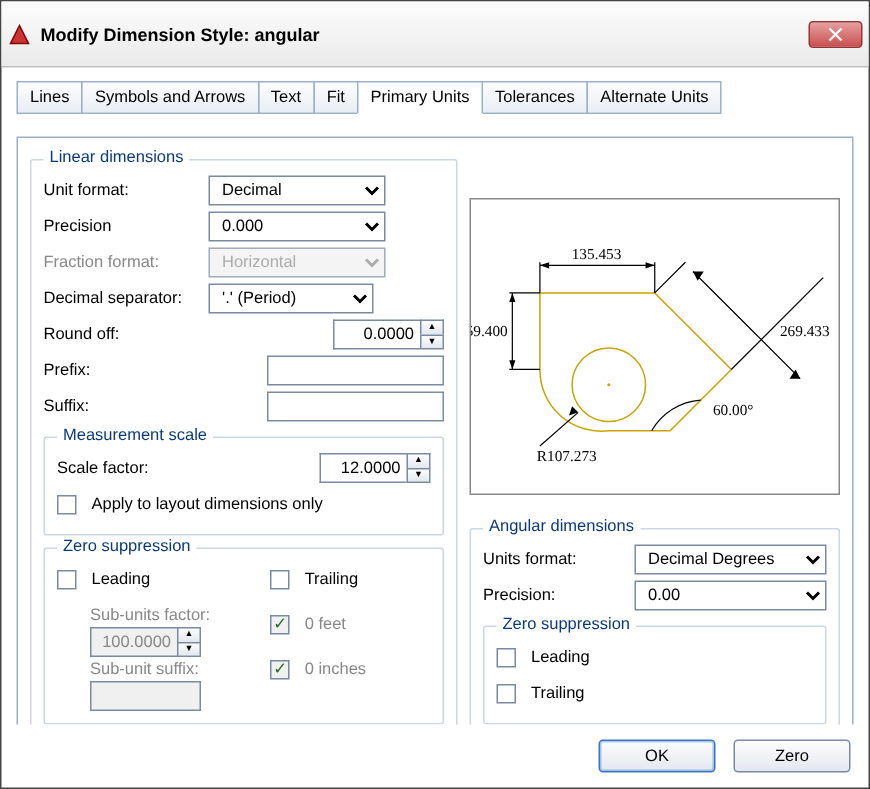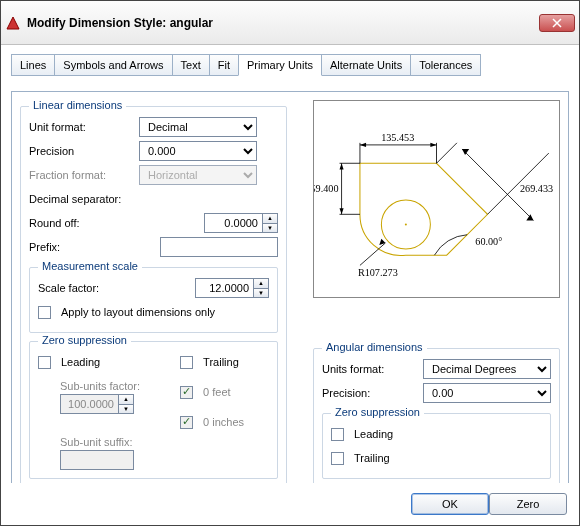--- a/index.html
+++ b/index.html
@@ -70,21 +70,22 @@
   .tab.active {
     background: #fff;
     border-bottom-color: #fff;
     z-index: 2;
   }
   .tab-panel {
     border: 1px solid #9cb0c7;
     flex: 1;
     padding: 8px;
     display: flex;
-    gap: 26px;
+    gap: 8px;
+    align-items: flex-end;
   }
   .col-left { width: 285px; display: flex; flex-direction: column; gap: 4px; }
   .col-right { flex: 1; display: flex; flex-direction: column; gap: 8px; }
 
   
   .group {
     border: 1px solid #ccd7e4;
     border-radius: 2px;
     padding: 8px 8px 8px 8px;
     position: relative;
@@ -164,20 +165,21 @@
   }
 
   
   .ang-row .label { width: 95px; }
 
   
   .button-row {
     padding: 10px 12px;
     display: flex;
     justify-content: flex-end;
+    gap: 12px;
   }
   .btn {
     min-width: 78px;
     height: 22px;
     border: 1px solid #7a8aa0;
     border-radius: 3px;
     background: linear-gradient(#fdfdfd,#e3e8ef);
     font-size: 11px;
     display: flex; align-items: center; justify-content: center;
     cursor: pointer;
@@ -212,22 +214,22 @@
   </div>
 
   <div class="body">
 
     <div class="tabstrip">
       <div class="tab">Lines</div>
       <div class="tab">Symbols and Arrows</div>
       <div class="tab">Text</div>
       <div class="tab">Fit</div>
       <div class="tab active">Primary Units</div>
+      <div class="tab">Tolerances</div>
       <div class="tab">Alternate Units</div>
-      <div class="tab">Tolerances</div>
     </div>
 
     <div class="tab-panel">
 
       <div class="col-left">
 
         <div class="group">
           <span class="group-title">Linear dimensions</span>
 
           <div class="row">
@@ -243,34 +245,42 @@
             </select>
           </div>
           <div class="row">
             <span class="label disabled">Fraction format:</span>
             <select class="ctrl disabled" disabled="">
               <option>Horizontal</option>
             </select>
           </div>
           <div class="row">
             <span class="label">Decimal separator:</span>
+            <select class="ctrl" style="width:110px">
+              <option>'.' (Period)</option>
+            </select>
           </div>
           <div class="row">
             <span class="label">Round off:</span>
             <div style="flex:1"></div>
             <div class="spin-wrap">
               <input class="txt" style="width: 58px;" value="0.0000">
               <div class="spin-btns">
                 <div>▲</div>
                 <div>▼</div>
               </div>
             </div>
           </div>
           <div class="row">
             <span class="label" style="width:60px">Prefix:</span>
+            <div style="flex:1"></div>
+            <input class="txt" value="" style="">
+          </div>
+          <div class="row">
+            <span class="label" style="width:60px">Suffix:</span>
             <div style="flex:1"></div>
             <input class="txt" value="" style="">
           </div>
 
           <div class="group" style="margin-top:8px">
             <span class="group-title">Measurement scale</span>
             <div class="row">
               <span class="label">Scale factor:</span>
               <div style="flex:1"></div>
               <div class="spin-wrap">
@@ -298,21 +308,21 @@
                 </div>
                 <div class="subindent">
                   <div class="label disabled" style="width:auto">Sub-units factor:</div>
                   <div class="spin-wrap" style="margin-top:2px">
                     <input class="txt" style="width: 58px; background: rgb(240, 240, 240); color: rgb(136, 136, 136);" disabled="" value="100.0000">
                     <div class="spin-btns">
                       <div>▲</div>
                       <div>▼</div>
                     </div>
                   </div>
-                  <div class="label disabled" style="width:auto; margin-top:22px">Sub-unit suffix:</div>
+                  <div class="label disabled" style="width:auto; margin-top:2px">Sub-unit suffix:</div>
                   <input class="txt" style="width: 74px; background: rgb(240, 240, 240); margin-top: 2px;" disabled="" value="">
                 </div>
               </div>
               <div class="colz">
                 <div class="row">
                   <span class="chk"></span>
                   <span>Trailing</span>
                 </div>
                 <div class="row">
                   <span class="chk disabled checked"></span>

